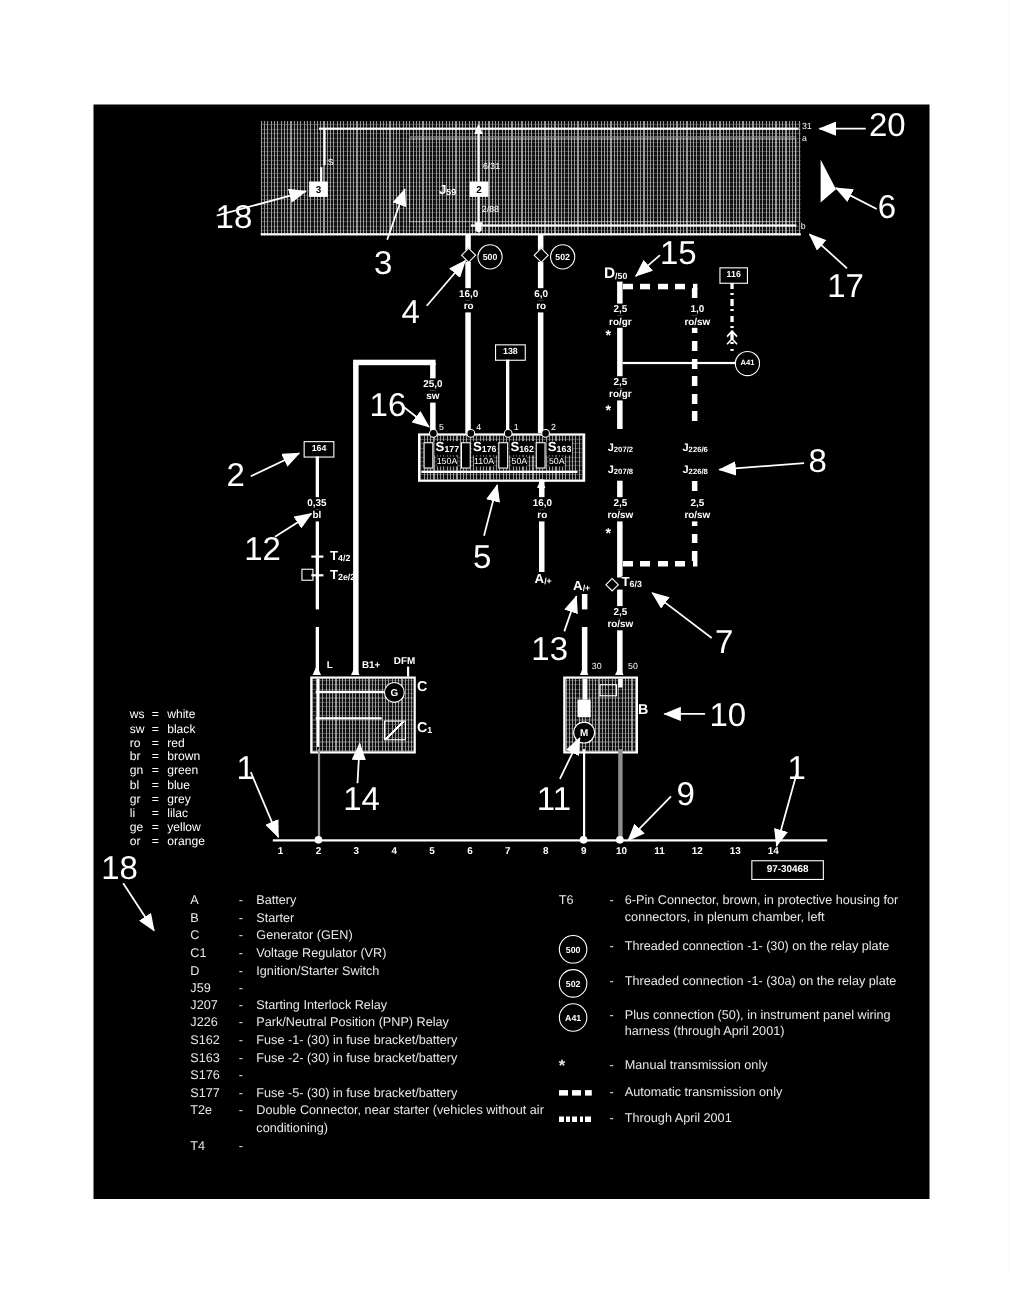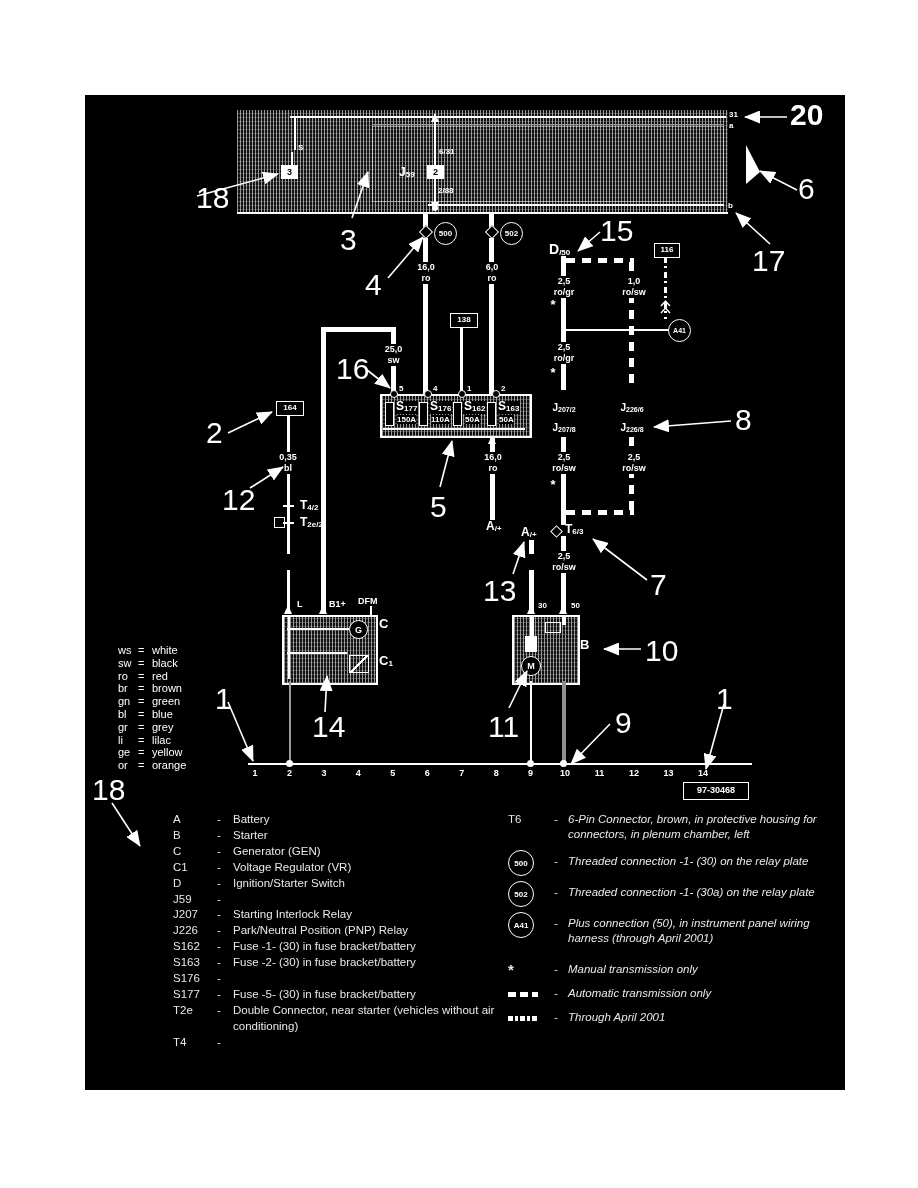--- a/index.html
+++ b/index.html
@@ -17,41 +17,41 @@
   .dashv{background:repeating-linear-gradient(180deg,#fff 0 9px,transparent 9px 16px);}
   .dashh{background:repeating-linear-gradient(90deg,#fff 0 9px,transparent 9px 16px);}
   .ddotv{background:repeating-linear-gradient(180deg,#fff 0 6px,transparent 6px 9px,#fff 9px 11px,transparent 11px 15px);}
   .tbox{background:#fff;color:#000;font-size:9px;font-weight:bold;text-align:center;line-height:14px;}
   .refbox{border:1px solid #fff;color:#fff;font-size:8px;font-weight:bold;text-align:center;line-height:12px;background:#000;}
   .circ{border:1.5px solid #fff;border-radius:50%;background:#000;color:#fff;font-weight:bold;
         display:flex;align-items:center;justify-content:center;}
   .diam{border:1.5px solid #fff;background:#000;transform:rotate(45deg);}
   .lbl{font-size:9px;font-weight:bold;line-height:10px;white-space:nowrap;}
   .wlbl{font-size:9px;font-weight:bold;line-height:11px;text-align:center;background:#000;white-space:nowrap;}
-  .tiny{font-size:8px;font-weight:bold;line-height:9px;white-space:nowrap;}
+  .tiny{font-size:8px;font-weight:normal;line-height:9px;white-space:nowrap;}
   .bsub .b{font-size:12px;font-weight:bold;}
   .bsub .s{font-size:8px;font-weight:bold;vertical-align:-1px;}
   .callout{font-size:30px;font-weight:400;line-height:30px;color:#fff;}
   .fsym{border:1.5px solid #fff;background:#000;}
   .dot{background:#fff;border-radius:50%;}
   
   #colorLegend{left:118px;top:644px;width:130px;font-size:11px;line-height:12.8px;}
   #colorLegend .row span{display:inline-block;}
   #colorLegend .code{width:20px;}
   #colorLegend .eq{width:14px;}
   #legendLeft{left:173px;top:812px;width:335px;font-size:11.5px;line-height:15.9px;color:#e8e8e8;}
   #legendLeft .row{display:flex;}
   #legendLeft .key{width:44px;flex:none;}
   #legendLeft .dash{width:16px;flex:none;}
   #legendLeft .desc{flex:1;}
   #legendRight{left:508px;top:812px;width:330px;font-size:11.5px;line-height:15px;color:#e8e8e8;}
   #legendRight .row{display:flex;align-items:flex-start;margin-bottom:9px;}
   #legendRight .key{width:46px;flex:none;}
   #legendRight .dash{width:14px;flex:none;}
-  #legendRight .desc{flex:1;font-style:italic;}
+  #legendRight .desc{flex:1;}
   .symcirc{width:24px;height:24px;font-size:8px;margin-top:-4px;}
   .symdash{width:30px;height:5px;margin-top:4px;background:repeating-linear-gradient(90deg,#fff 0 8px,transparent 8px 12px);}
   .symddot{width:30px;height:5px;margin-top:4px;background:repeating-linear-gradient(90deg,#fff 0 5px,transparent 5px 7px,#fff 7px 10px,transparent 10px 12px);}
   #tracks{left:248px;top:768px;width:462px;display:flex;justify-content:space-between;}
   #tracks span{display:inline-block;width:14px;text-align:center;font-size:9px;font-weight:bold;}
   svg.overlay{position:absolute;left:0;top:0;}
 </style>
 </head>
 <body>
 
@@ -225,21 +225,21 @@
       <span>8</span>
       <span>9</span>
       <span>10</span>
       <span>11</span>
       <span>12</span>
       <span>13</span>
       <span>14</span>
     </div>
   <div class="abs refbox" style="left:683px;top:782px;width:64px;height:16px;font-size:9px;line-height:15px;">97-30468</div>
 
-  <div class="abs callout" style="left:790px;top:100px;font-weight:bold;">20</div>
+  <div class="abs callout" style="left:790px;top:100px;">20</div>
   <div class="abs callout" style="left:168px;top:183px;margin-left:28px;">18</div>
   <div class="abs callout" style="left:340px;top:225px;">3</div>
   <div class="abs callout" style="left:798px;top:174px;">6</div>
   <div class="abs callout" style="left:752px;top:246px;">17</div>
   <div class="abs callout" style="left:600px;top:216px;">15</div>
   <div class="abs callout" style="left:365px;top:270px;">4</div>
   <div class="abs callout" style="left:336px;top:354px;">16</div>
   <div class="abs callout" style="left:206px;top:418px;">2</div>
   <div class="abs callout" style="left:735px;top:405px;">8</div>
   <div class="abs callout" style="left:222px;top:485px;">12</div>

